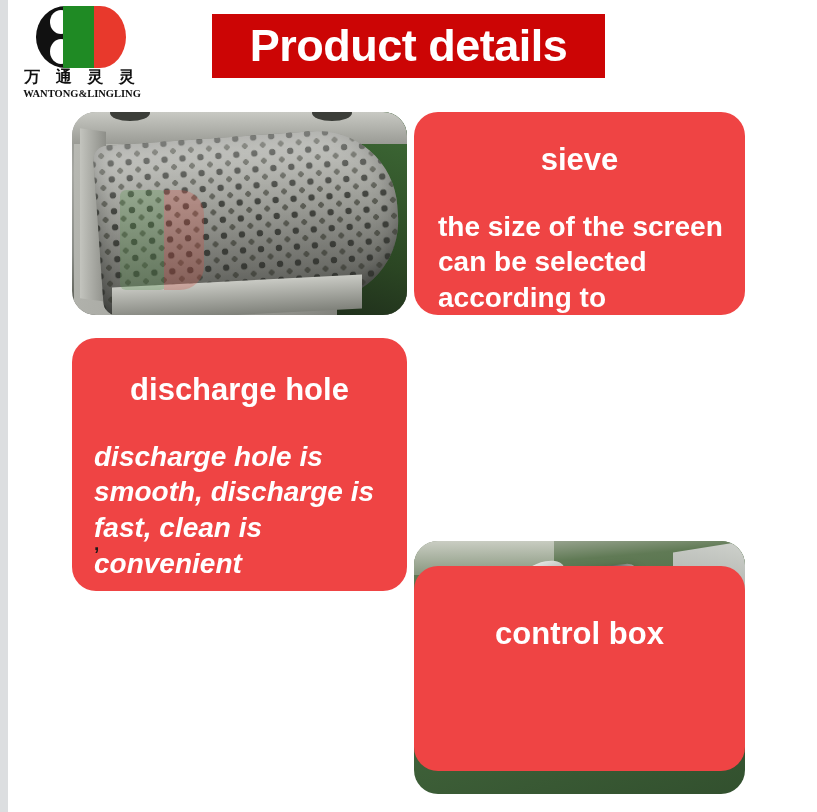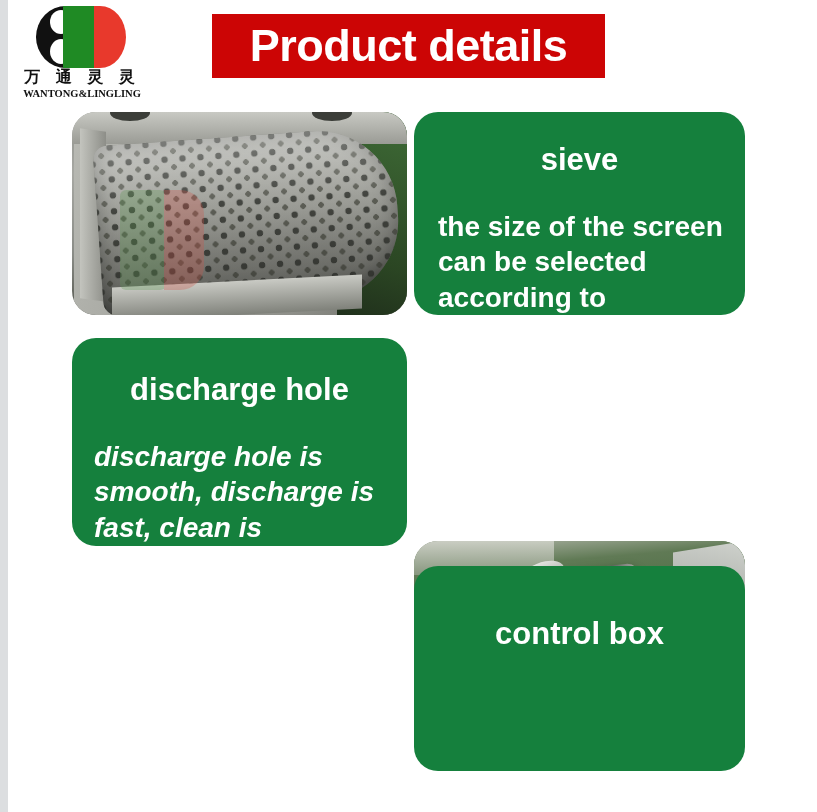--- a/index.html
+++ b/index.html
@@ -36,26 +36,26 @@
             font-family:"Liberation Serif",serif;}
 
   .title-banner{position:absolute;left:212px;top:14px;width:393px;height:64px;background:#cc0505;}
   .title-text{position:absolute;left:0;top:0;width:393px;height:64px;
     display:flex;align-items:center;justify-content:center;
     color:#ffffff;font-size:45px;font-weight:700;letter-spacing:-0.5px;border-radius:15px;}
 
   
   .cell{position:absolute;border-radius:24px;overflow:hidden;}
   .r1{top:112px;height:203px;}
-  .r2{top:338px;height:208px;}
+  .r2{top:338px;height:253px;}
   .r3{top:566px;height:205px;}
   .cleft{left:72px;width:335px;}
   .cright{left:414px;width:331px;}
 
-  .card{background:#15803d;color:#ffffff;box-sizing:border-box;padding:22px 18px 12px 18px;}
+  .card{background:#ef4444;color:#ffffff;box-sizing:border-box;padding:22px 18px 12px 18px;}
   .card-title{font-size:31px;font-weight:700;text-align:center;line-height:1.05;margin:0 0 10px 0;}
   .card-body{font-size:28px;font-weight:700;line-height:1.28;text-align:left;margin-top:32px;}
 
   .card-sieve .card-title{margin-top:10px;margin-bottom:14px;}
   .card-sieve .card-body{padding-left:6px;}
   .card-discharge .card-title{margin-top:14px;margin-bottom:12px;}
   .card-discharge .card-body{padding-left:4px;font-style:italic;}
   .card-control .card-title{margin-top:30px;}
   .card-control .card-body{padding-left:4px;}
 

